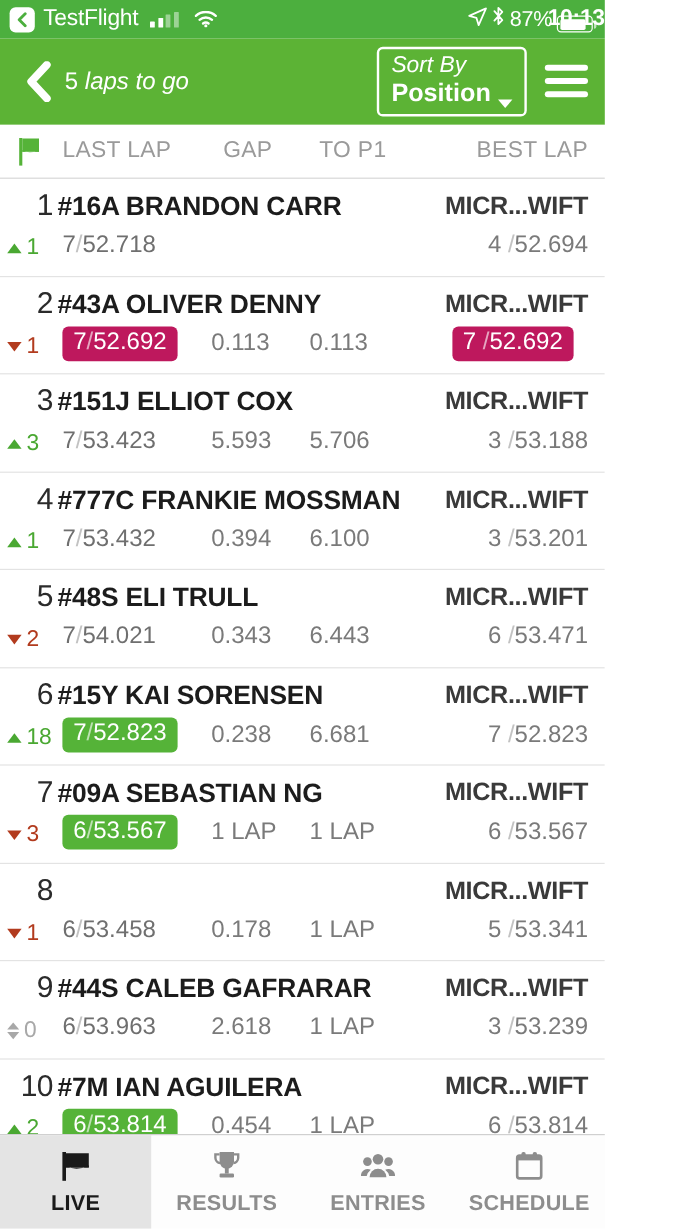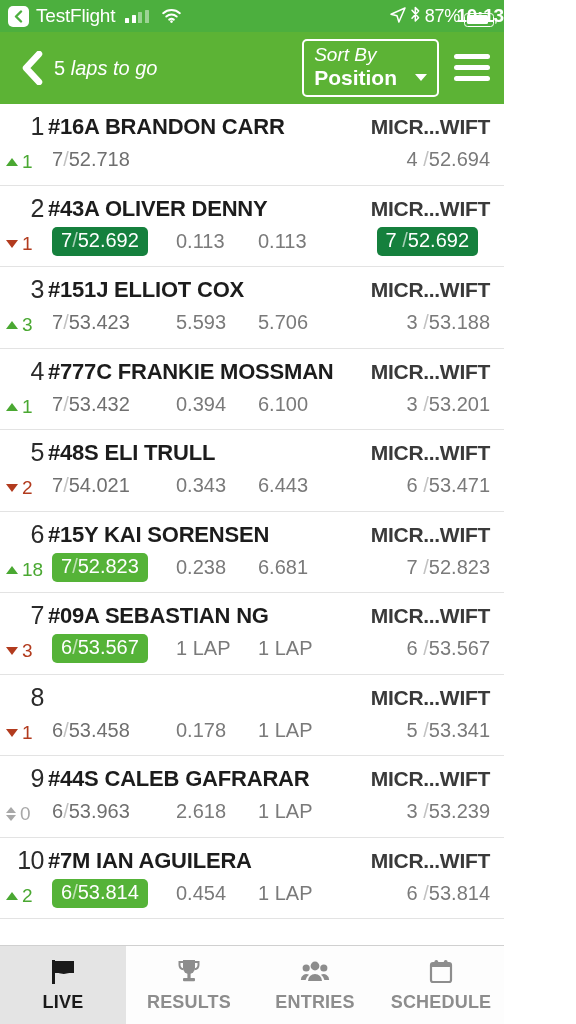--- a/index.html
+++ b/index.html
@@ -56,21 +56,21 @@
   .nav-titles { display:flex; flex-direction:column; justify-content:center; gap:1px; }
   .nav-timer { font-size:23px; font-weight:bold; letter-spacing:-0.2px; line-height:1.08; }
   .nav-sub { font-size:20px; line-height:1.1;text-align:right; }
   .nav-sub em { font-style:italic; }
   .nav-right { margin-left:auto; display:flex; align-items:center; gap:15px; }
   .sortby {
     border:2px solid #fff; border-radius:5px; padding:3px 10px 5px 10px;
     display:flex; flex-direction:column; min-width:104px;
   }
   .sortby-label { font-size:19px; font-style:italic; line-height:1.15; }
-  .sortby-val { font-size:21px; font-weight:bold; line-height:1.15; display:flex; align-items:center; gap:18px; }
+  .sortby-val { font-size:21px; font-weight:bold; line-height:1.15; display:flex; align-items:flex-end; gap:6px; }
   .caret { width:0;height:0;border-left:6px solid transparent;border-right:6px solid transparent;border-top:7px solid #fff; }
   .hamburger { display:flex; flex-direction:column; gap:6px; width:36px; }
   .hamburger span { display:block; height:5px; background:#fff; border-radius:2.5px; }
 
   
   .colhead {
     flex:0 0 45px; height:45px; background:#fff;
     border-bottom:1px solid #d8d8d8;
     display:flex; align-items:center; position:relative;
     color:#9a9a9a; font-size:19px; letter-spacing:0.3px;
@@ -110,21 +110,21 @@
   .arrow-both { display:flex; flex-direction:column; gap:2px; color:#a8a8a8; }
   .arrow-both i:first-child { width:0;height:0;border-left:5px solid transparent;border-right:5px solid transparent;border-bottom:6px solid currentColor; display:block; }
   .arrow-both i:last-child  { width:0;height:0;border-left:5px solid transparent;border-right:5px solid transparent;border-top:6px solid currentColor; display:block; }
 
   .r-lastlap { position:absolute; left:52px; top:44px; font-size:20px; color:#6f6f6f; }
   .r-lastlap .sl { color:#c2c2c2; }
   .r-lastlap.badge {
     padding:2px 9px 4px 9px; border-radius:5px; color:#fff; top:41px; left:52px;
   }
   .r-lastlap.badge .sl { color:rgba(255,255,255,.62); }
-  .badge-purple { background:#15803d; }
+  .badge-purple { background:#be185d; }
   .badge-green  { background:#55B338; }
 
   .r-gap  { position:absolute; left:176px; top:44px; font-size:20px; color:#7a7a7a; }
   .r-top1 { position:absolute; left:258px; top:44px; font-size:20px; color:#7a7a7a; }
 
   .r-best { position:absolute; right:14px; top:44px; font-size:20px; color:#7a7a7a; white-space:nowrap; }
   .r-best .sl { color:#c2c2c2; }
   .r-best.badge { padding:2px 9px 4px 9px; border-radius:5px; color:#fff; top:41px; right:26px; }
   .r-best.badge .sl { color:rgba(255,255,255,.62); }
 
@@ -209,20 +209,33 @@
         </span>
       </div>
       <div class="hamburger">
           <span></span>
           <span></span>
           <span></span>
         </div>
     </div>
   </div>
 
+  <div class="colhead">
+    <div class="flag-cell">
+      <svg width="22" height="26" viewBox="0 0 22 26">
+        <rect x="3" y="2" width="2.6" height="23" fill="#55B338"></rect>
+        <path d="M5.6 2.5 H19.5 V13.5 H5.6 Z" fill="#55B338"></path>
+        <path d="M5.6 12 Q12 16 19.5 11.5 L19.5 13.5 H5.6 Z" fill="#55B338"></path>
+      </svg>
+    </div>
+    <span class="ch ch-lastlap">LAST LAP</span>
+    <span class="ch ch-gap">GAP</span>
+    <span class="ch ch-top1">TO P1</span>
+    <span class="ch ch-best">BEST LAP</span>
+  </div>
 
   <div class="list" id="list">
       <div class="row">
         <div class="r-pos">1</div>
         <div class="r-name">#16A BRANDON CARR</div>
         <div class="r-team">MICR...WIFT</div>
         <div class="r-change up">
           <span class="arrow-up"></span>
           <span class="num">1</span>
         </div>

